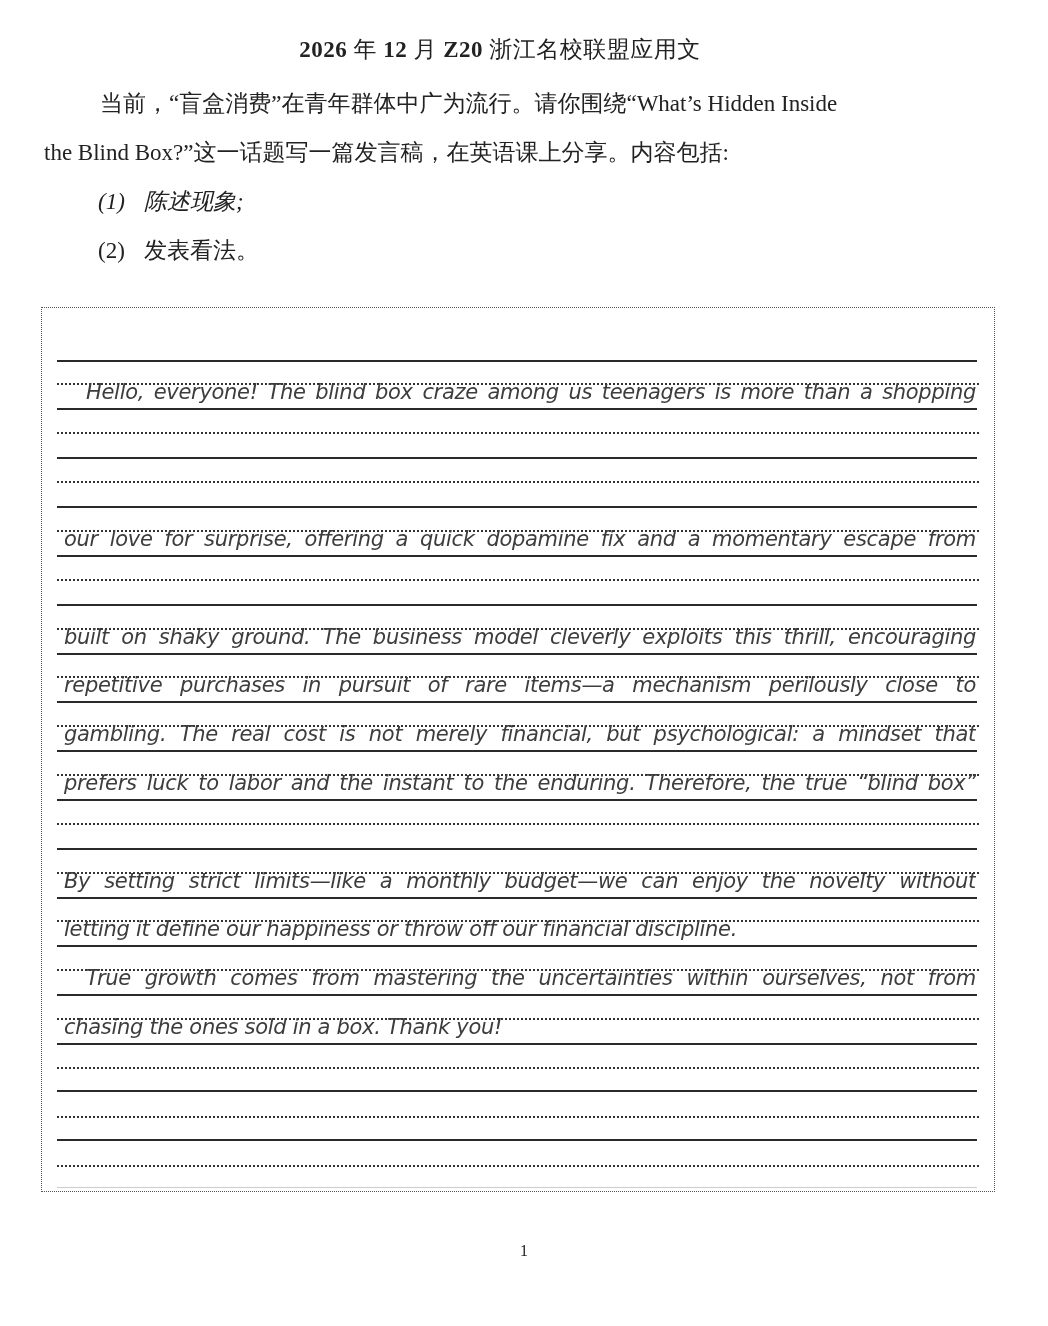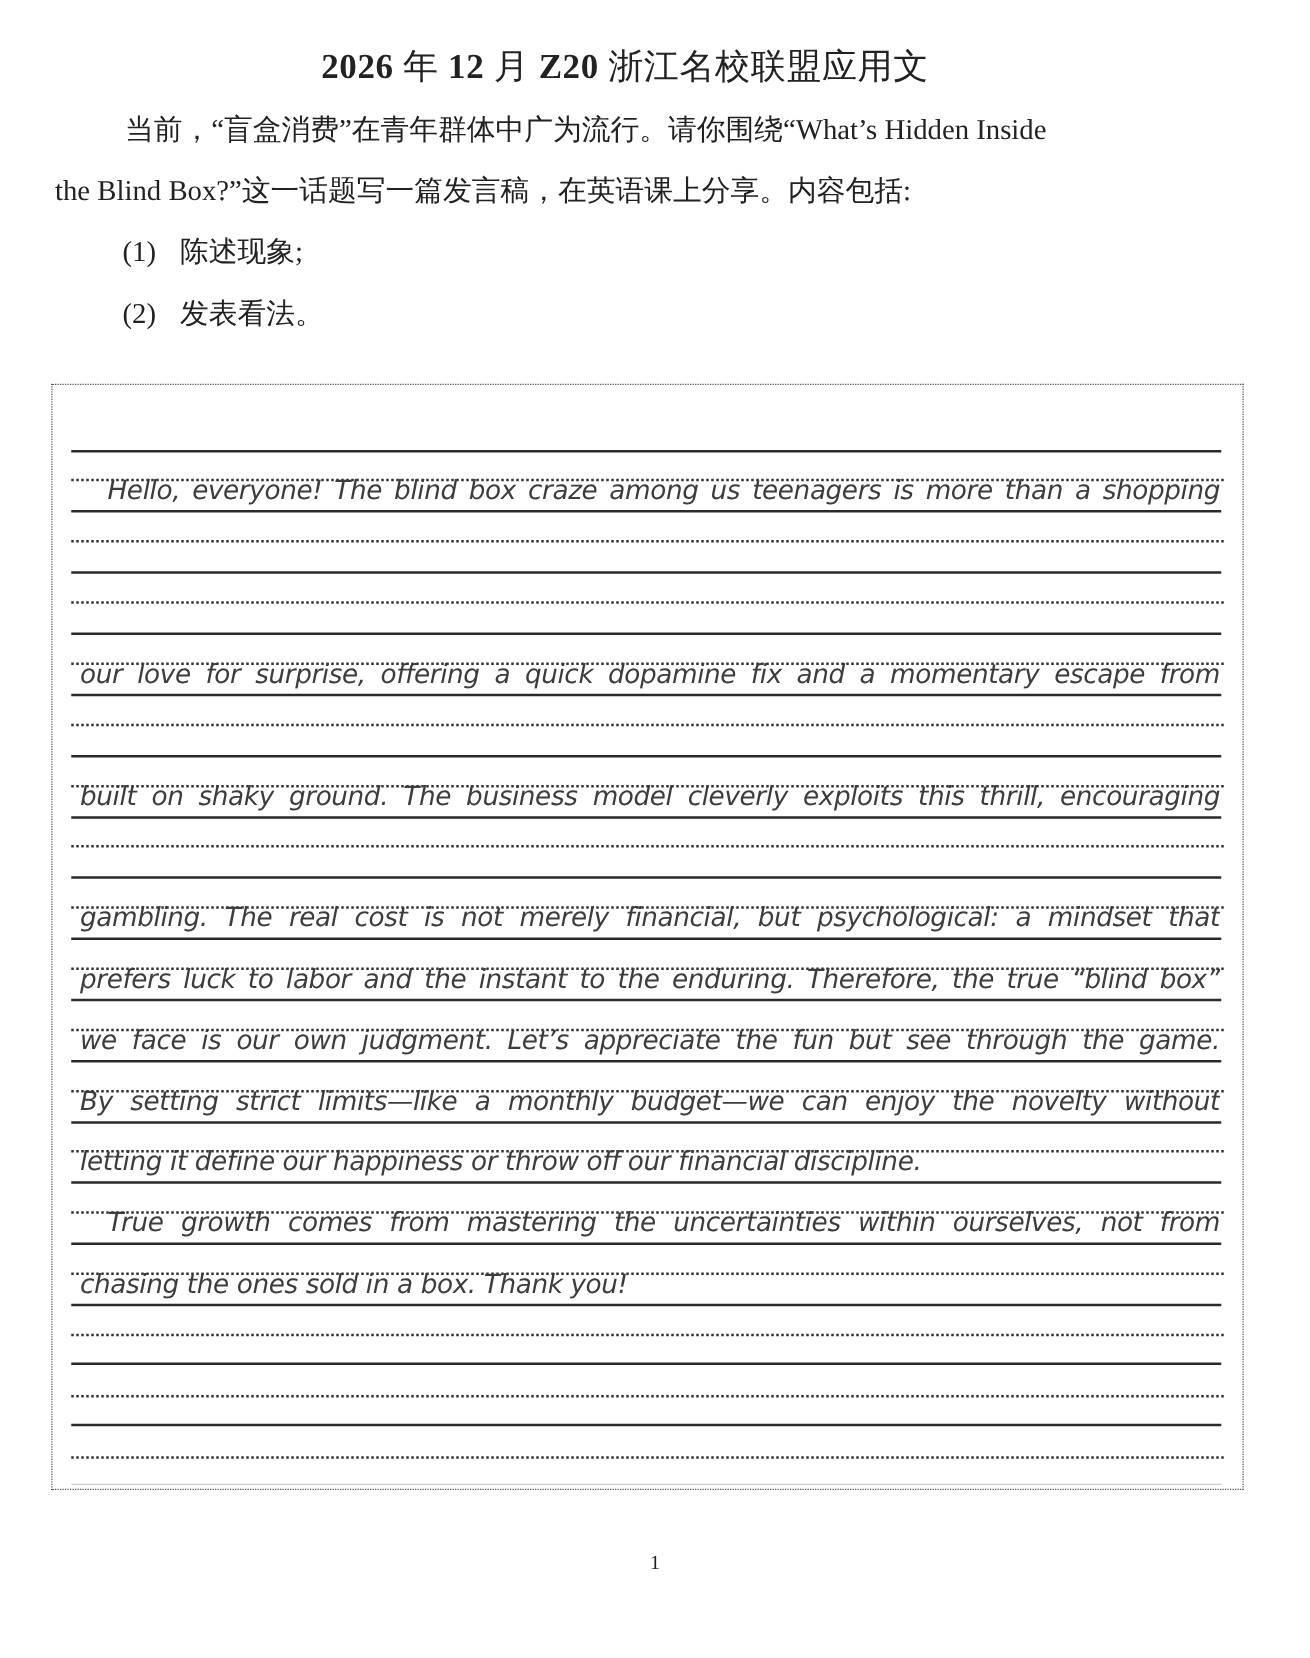--- a/index.html
+++ b/index.html
@@ -14,36 +14,36 @@
     overflow: hidden;
     color: #1a1a1a;
     font-family: "Liberation Serif", "DejaVu Serif", serif;
   }
   .title {
     position: absolute;
     left: 0;
     width: 1000px;
     top: 34px;
     text-align: center;
-    font-size: 28px;
+    font-size: 23px;
     font-weight: bold;
     letter-spacing: 0.5px;
     color: #222;
   }
   .title .cn { font-weight: normal; }
   .para-line {
     position: absolute;
     font-size: 23px;
     color: #222;
     white-space: nowrap;
   }
   .p1 { left: 100px; top: 88px; }
   .p2 { left: 44px; top: 137px; }
   .item { left: 98px; font-size: 23px; }
-  .i1 { top: 186px; }
+  .i1 { top: 186px; font-style: italic; }
   .i2 { top: 235px; }
   .item .num { display: inline-block; width: 46px; }
 
   .answer-box {
     position: absolute;
     left: 41px;
     top: 307px;
     width: 954px;
     height: 885px;
     border: 1px dotted #555;
@@ -138,32 +138,32 @@
   <div class="rule-solid" style="top:247px"></div>
 
   <div class="rule-dotted" style="top:271px"></div>
   <div class="rule-solid" style="top:296px"></div>
 
   <div class="rule-dotted" style="top:320px"></div>
   <div class="writing-line justify" style="top:317px">built on shaky ground. The business model cleverly exploits this thrill, encouraging</div>
   <div class="rule-solid" style="top:345px"></div>
 
   <div class="rule-dotted" style="top:368px"></div>
+  <div class="writing-line justify" style="top:365px">repetitive purchases in pursuit of rare items—a mechanism perilously close to</div>
   <div class="rule-solid" style="top:393px"></div>
 
   <div class="rule-dotted" style="top:417px"></div>
   <div class="writing-line justify" style="top:414px">gambling. The real cost is not merely financial, but psychological: a mindset that</div>
   <div class="rule-solid" style="top:442px"></div>
 
   <div class="rule-dotted" style="top:466px"></div>
   <div class="writing-line justify" style="top:463px">prefers luck to labor and the instant to the enduring. Therefore, the true “blind box”</div>
   <div class="rule-solid" style="top:491px"></div>
 
   <div class="rule-dotted" style="top:515px"></div>
-  <div class="writing-line justify" style="top:512px">we face is our own judgment. Let’s appreciate the fun but see through the game.</div>
   <div class="rule-solid" style="top:540px"></div>
 
   <div class="rule-dotted" style="top:564px"></div>
   <div class="writing-line justify" style="top:561px">By setting strict limits—like a monthly budget—we can enjoy the novelty without</div>
   <div class="rule-solid" style="top:589px"></div>
 
   <div class="rule-dotted" style="top:612px"></div>
   <div class="writing-line" style="top:609px">letting it define our happiness or throw off our financial discipline.</div>
   <div class="rule-solid" style="top:637px"></div>
 

